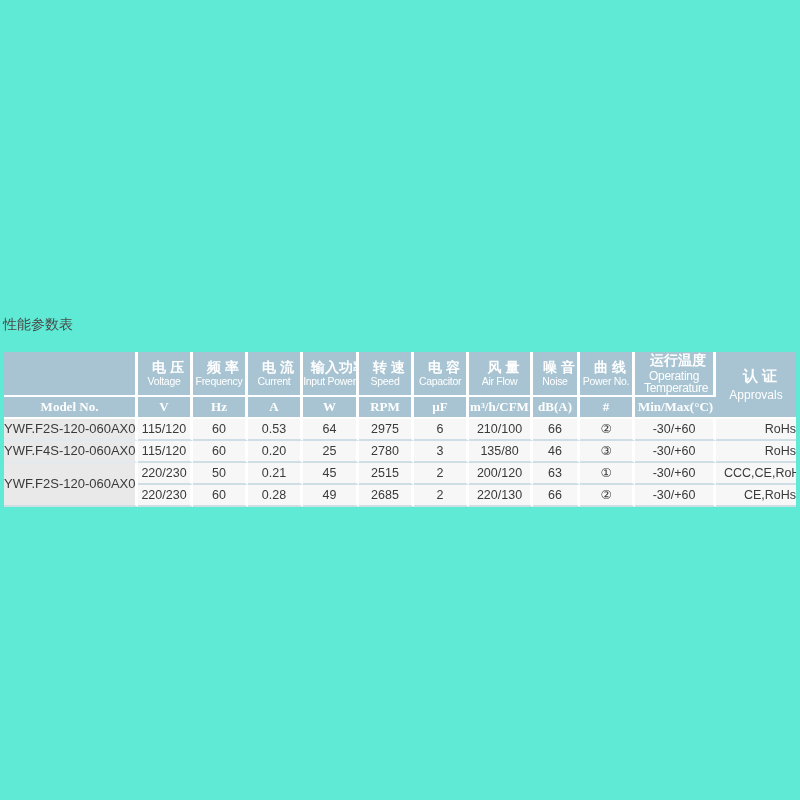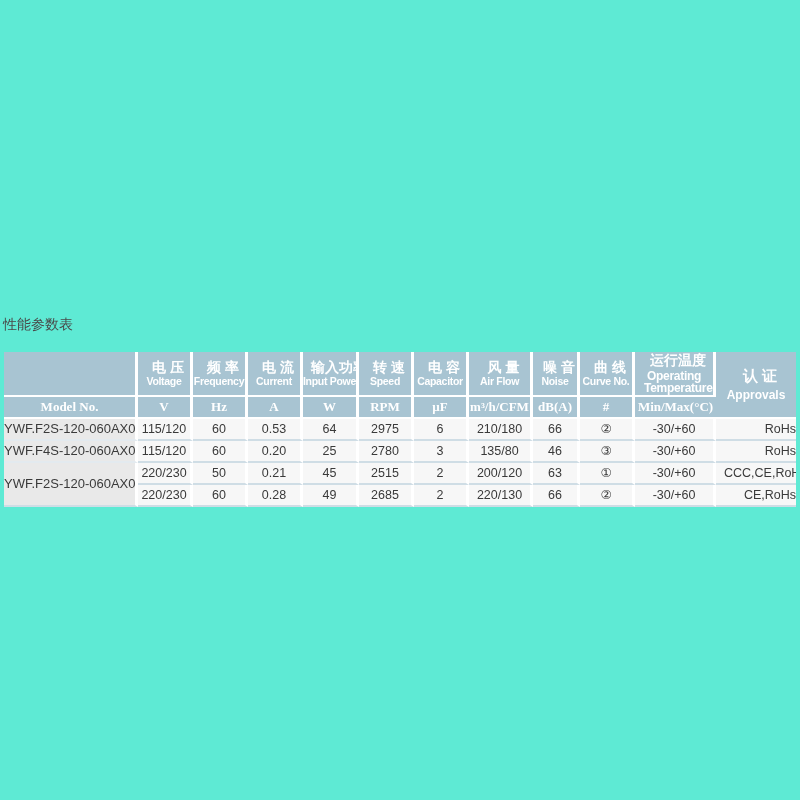--- a/index.html
+++ b/index.html
@@ -22,21 +22,21 @@
 
   
   tr.h1{height:40px;}
   tr.h2{height:22px;}
   tr.h1 th,tr.h2 th{
     background:#a8c4d2;color:#ffffff;
     border-right:3px solid #ffffff;border-bottom:2px solid #ffffff;
   }
   tr.h1 th:last-child,tr.h2 th:last-child{border-right:none;margin-top:24px;}
   th .cn{display:block;font-size:14px;font-weight:bold;line-height:1.25;padding-left:8px;}
-  th .en{display:block;font-size:10.5px;font-weight:bold;line-height:1.1;letter-spacing:-0.3px;}
+  th .en{display:block;font-size:10.5px;font-weight:normal;line-height:1.1;letter-spacing:-0.3px;}
   th.optemp .en{
     font-size:12px;max-width:60px;margin:0 auto;white-space:normal;line-height:1.05;
   }
   tr.h2 th{font-size:13px;font-weight:bold;font-family:Liberation Serif, serif;}
   th.approvals-h{border-bottom:2px solid #ffffff;}
   th.approvals-h .cn{font-size:15px;}
   th.approvals-h .en{font-size:12px;letter-spacing:0;margin-top:3px;}
 
   
   tr.dr{height:22px;}
@@ -103,21 +103,21 @@
         <th>
           <span class="cn">风 量</span>
           <span class="en">Air Flow</span>
         </th>
         <th>
           <span class="cn">噪 音</span>
           <span class="en">Noise</span>
         </th>
         <th>
           <span class="cn">曲 线</span>
-          <span class="en">Curve No.</span>
+          <span class="en">Power No.</span>
         </th>
         <th class="optemp">
           <span class="cn">运行温度</span>
           <span class="en">Operating Temperature</span>
         </th>
         <th rowspan="2" class="approvals-h">
           <span class="cn">认 证</span>
           <span class="en">Approvals</span>
         </th>
       </tr>
@@ -137,21 +137,21 @@
     </thead>
     <tbody>
       <tr class="dr">
         <td class="model">YWF.F2S-120-060AX0A</td>
         <td>115/120</td>
         <td>60</td>
         <td>0.53</td>
         <td>64</td>
         <td>2975</td>
         <td>6</td>
-        <td>210/180</td>
+        <td>210/100</td>
         <td>66</td>
         <td>②</td>
         <td>-30/+60</td>
         <td class="approvals">RoHs</td>
       </tr>
       <tr class="dr">
         <td class="model">YWF.F4S-120-060AX0A</td>
         <td>115/120</td>
         <td>60</td>
         <td>0.20</td>

